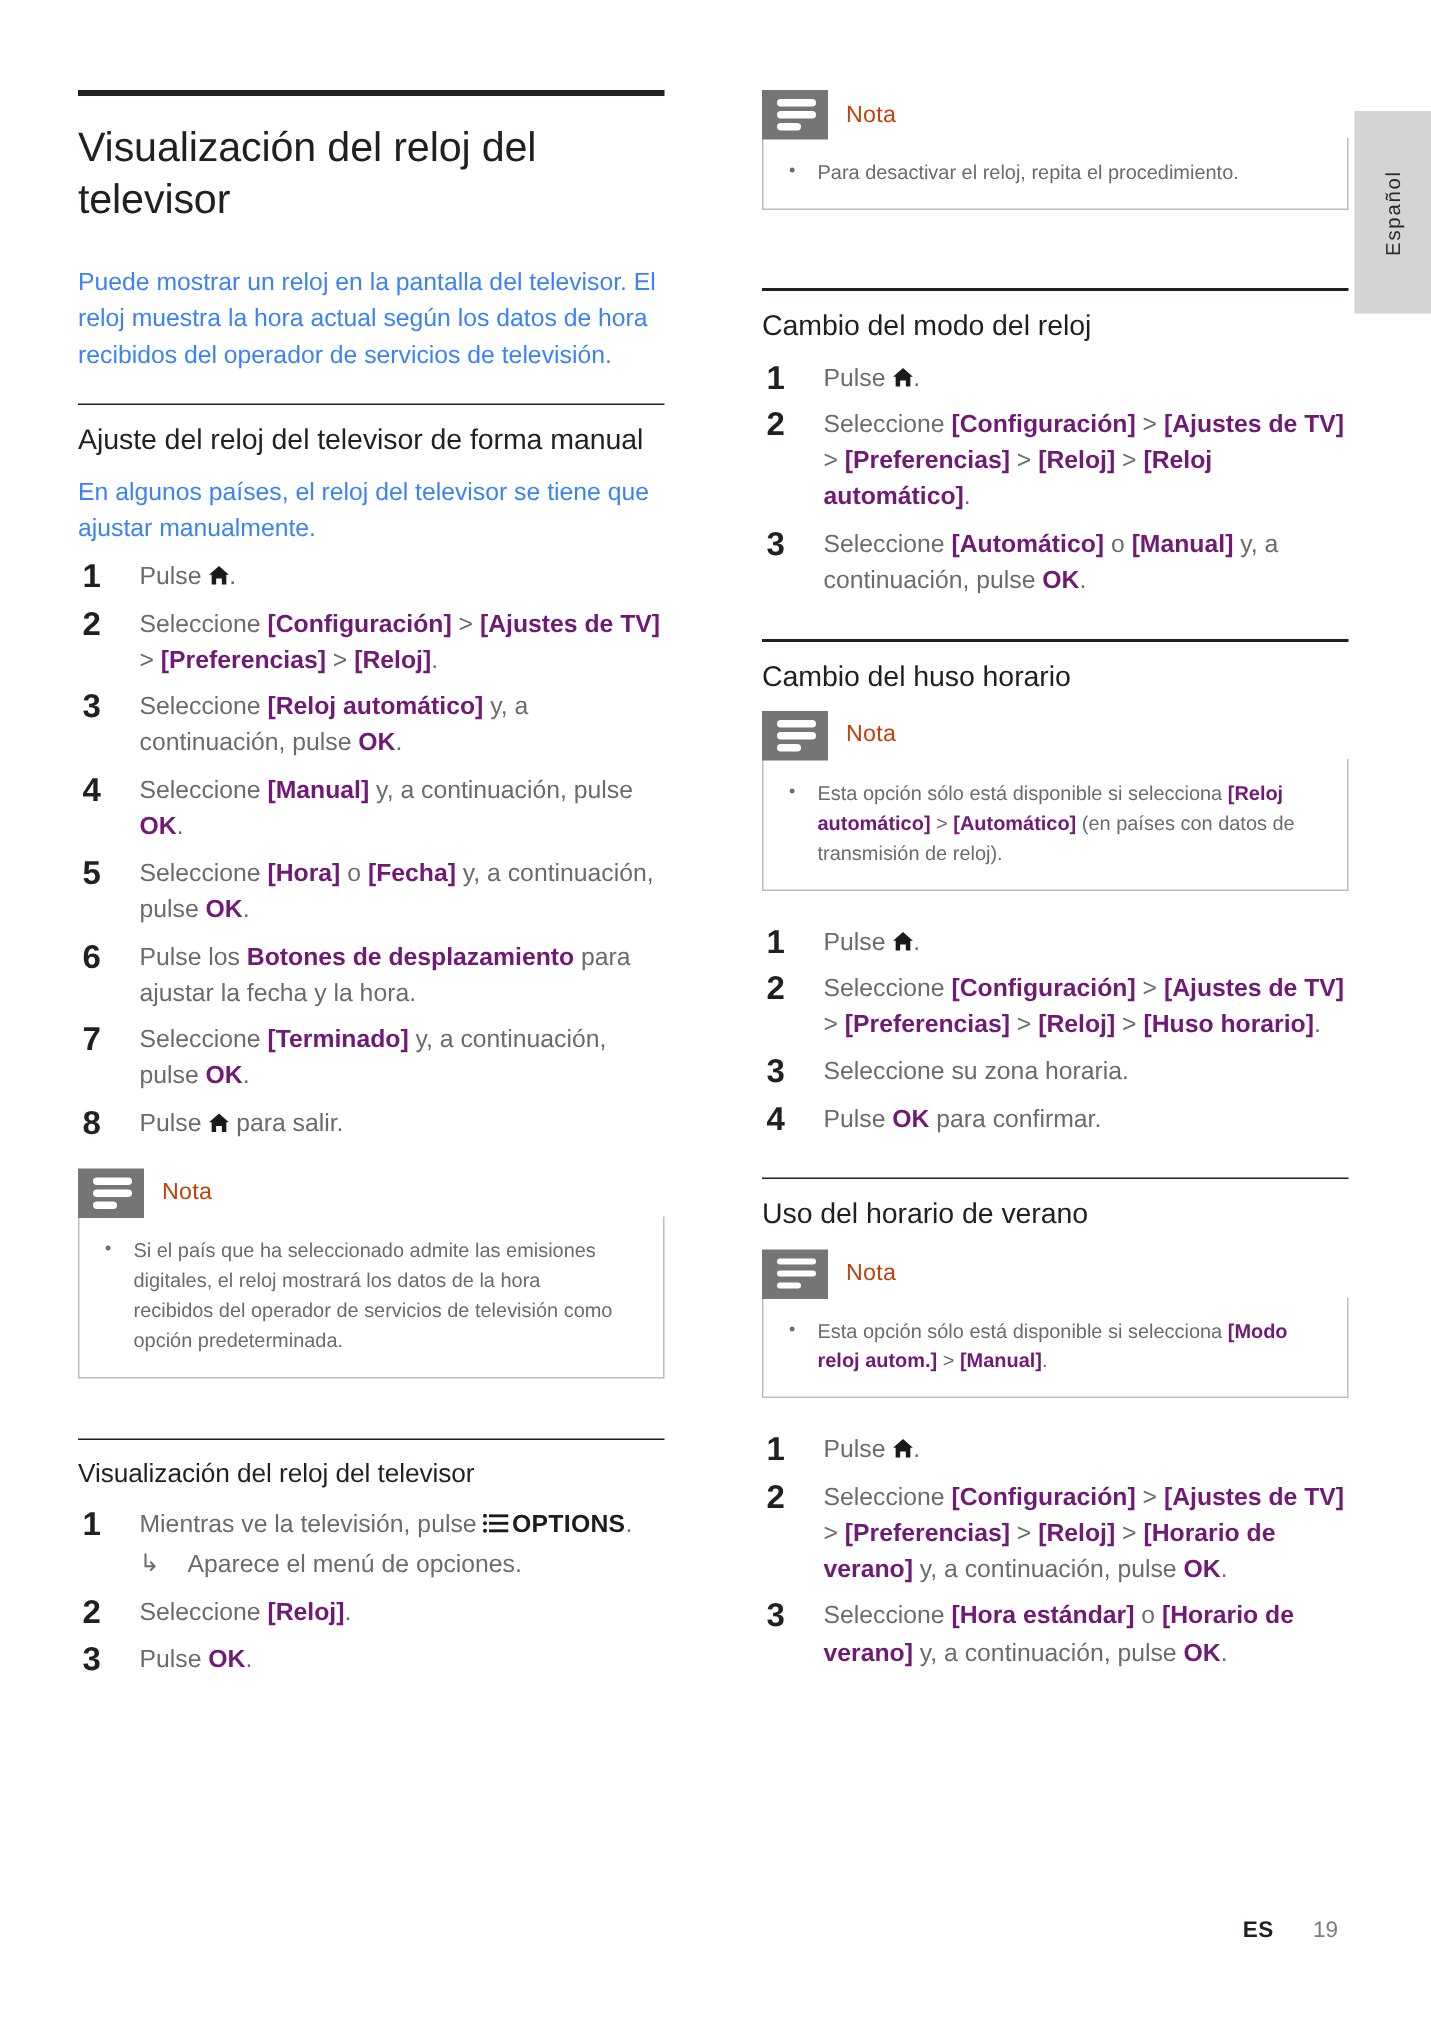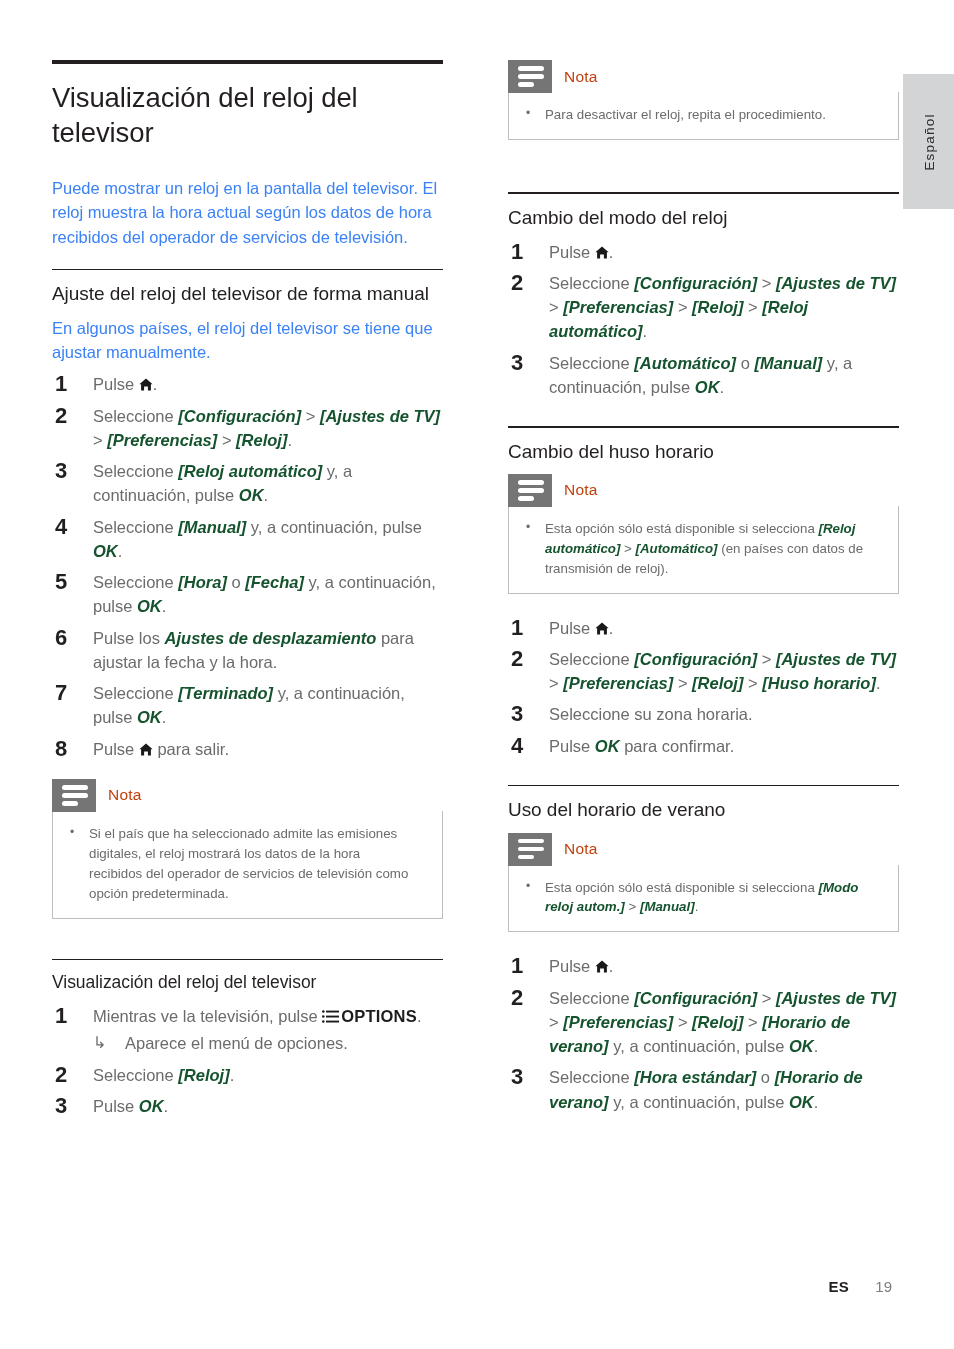--- a/index.html
+++ b/index.html
@@ -108,21 +108,21 @@
   ol.steps > li .num {
     position: absolute;
     left: 3px;
     top: -2px;
     font-size: 22px;
     font-weight: bold;
     color: #231f20;
     line-height: 1.3;
   }
 
-  b, strong { color: #14532d; font-weight: bold; font-style: italic; }
+  b, strong { color: #701a75; font-weight: bold; }
 
   
   .result {
     position: relative;
     padding-left: 32px;
     margin-top: 3px;
     font-size: 16.5px;
     line-height: 1.45;
     color: #6b6b6b;
   }
@@ -265,21 +265,21 @@
     <p class="body tight">En algunos países, el reloj del televisor se tiene que ajustar manualmente.</p>
 
     <ol class="steps">
         <li><span class="num">1</span><span>Pulse <span class="home-icon"><svg viewBox="0 0 14 13" width="14" height="13" xmlns="http://www.w3.org/2000/svg">
                 <path d="M7 0.4 L0.4 6.2 L2.1 6.2 L2.1 12.6 L5.1 12.6 L5.1 8.6 L8.9 8.6 L8.9 12.6 L11.9 12.6 L11.9 6.2 L13.6 6.2 Z" fill="#1a1a1a"></path>
               </svg></span>.</span></li>
         <li><span class="num">2</span><span>Seleccione <b>[Configuración]</b> &gt; <b>[Ajustes de TV]</b> &gt; <b>[Preferencias]</b> &gt; <b>[Reloj]</b>.</span></li>
         <li><span class="num">3</span><span>Seleccione <b>[Reloj automático]</b> y, a continuación, pulse <b>OK</b>.</span></li>
         <li><span class="num">4</span><span>Seleccione <b>[Manual]</b> y, a continuación, pulse <b>OK</b>.</span></li>
         <li><span class="num">5</span><span>Seleccione <b>[Hora]</b> o <b>[Fecha]</b> y, a continuación, pulse <b>OK</b>.</span></li>
-        <li><span class="num">6</span><span>Pulse los <b>Ajustes de desplazamiento</b> para ajustar la fecha y la hora.</span></li>
+        <li><span class="num">6</span><span>Pulse los <b>Botones de desplazamiento</b> para ajustar la fecha y la hora.</span></li>
         <li><span class="num">7</span><span>Seleccione <b>[Terminado]</b> y, a continuación, pulse <b>OK</b>.</span></li>
         <li><span class="num">8</span><span>Pulse <span class="home-icon"><svg viewBox="0 0 14 13" width="14" height="13" xmlns="http://www.w3.org/2000/svg">
                 <path d="M7 0.4 L0.4 6.2 L2.1 6.2 L2.1 12.6 L5.1 12.6 L5.1 8.6 L8.9 8.6 L8.9 12.6 L11.9 12.6 L11.9 6.2 L13.6 6.2 Z" fill="#1a1a1a"></path>
               </svg></span> para salir.</span></li>
       </ol>
 
     <div class="note">
       <div class="note-head">
         <div class="note-icon">
           <i class="b1"></i>

